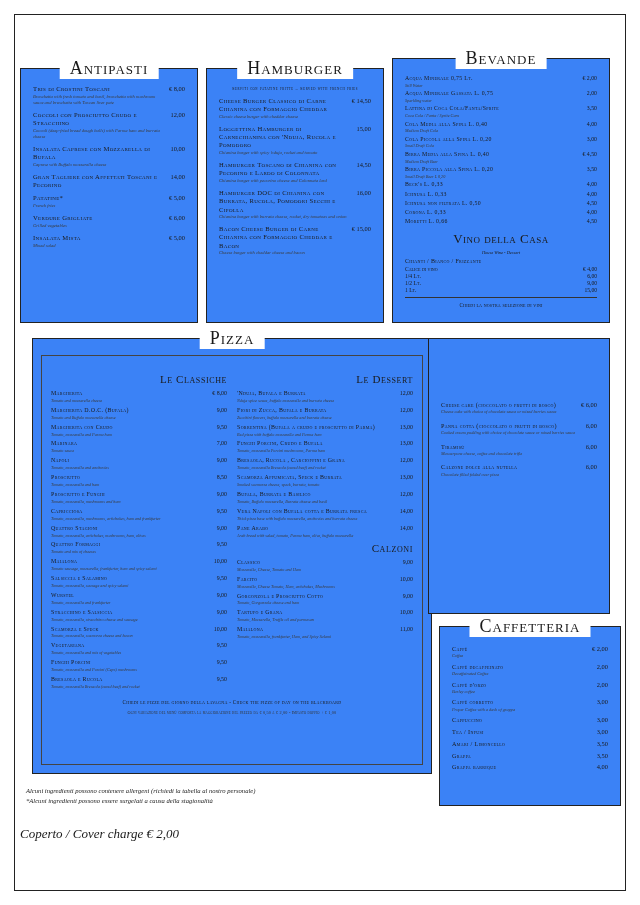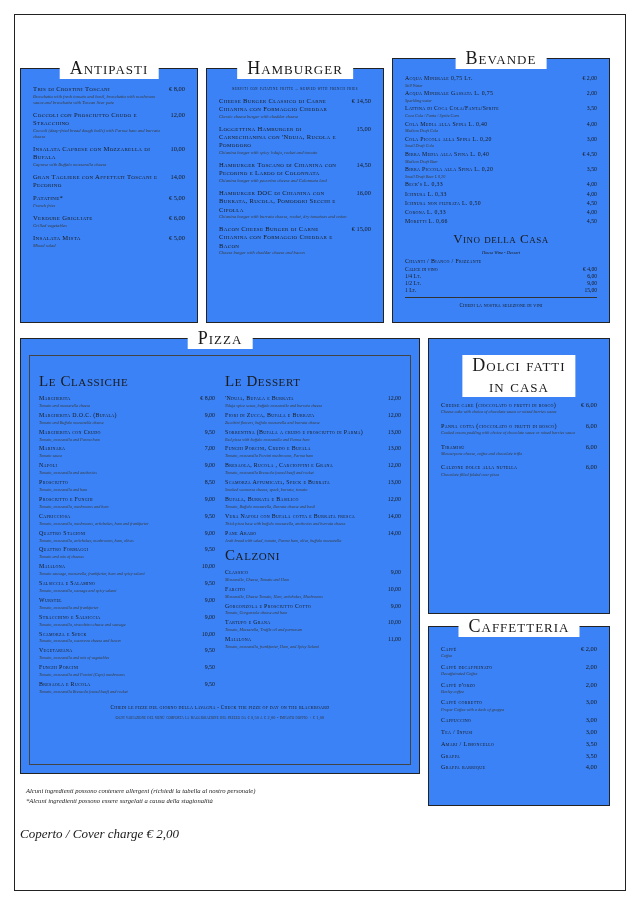--- a/index.html
+++ b/index.html
@@ -7,21 +7,21 @@
   .page{position:relative;width:640px;height:905px;background:#fff;box-sizing:border-box;padding:18px;}
   .frame{position:absolute;left:14px;top:14px;right:14px;bottom:14px;border:1px solid #222;}
   .inner{position:absolute;left:20px;top:20px;right:20px;bottom:20px;}
 
   .box{position:absolute;border:1px solid #222;box-sizing:border-box;background:#3b82f6;}
   .box-title{position:absolute;top:-11px;left:50%;transform:translateX(-50%);background:#fff;padding:0 10px;white-space:nowrap;}
   .title-txt{font-variant:small-caps;letter-spacing:1px;font-size:16px;}
   .title-big{font-size:18px;}
   .sub-head{text-align:center;font-size:4.6px;letter-spacing:.6px;font-variant:small-caps;margin-top:1px;}
 
-  .sect-head{text-align:left;font-variant:small-caps;font-size:15px;letter-spacing:.6px;margin:4px 0 5px 0;}
+  .sect-head{text-align:right;font-variant:small-caps;font-size:11px;letter-spacing:.6px;margin:4px 0 5px 0;}
 
   ul.items{list-style:none;margin:0;padding:0;}
   li.item{display:flex;justify-content:space-between;align-items:flex-start;margin-bottom:5px;}
   .nm{font-variant:small-caps;font-size:6.6px;letter-spacing:.35px;line-height:1.25;}
   .dsc{font-size:4.6px;font-style:italic;color:#3a3a3a;line-height:1.3;margin-top:.5px;font-variant:normal;letter-spacing:0;}
   .pr{font-size:6.4px;white-space:nowrap;padding-left:6px;font-variant:small-caps;}
   .left{flex:1;}
 
   
   #antipasti{left:0;top:48px;width:178px;height:255px;padding:16px 12px 8px 12px;}
@@ -29,39 +29,39 @@
   #hamburger{left:186px;top:48px;width:178px;height:255px;padding:16px 12px 8px 12px;}
   
   #bevande{left:372px;top:38px;width:218px;height:265px;padding:16px 12px 8px 12px;}
 
   .bev li.item{margin-bottom:2px;}
   .bev .nm{font-size:5.8px;}
   .bev .dsc{font-size:4.2px;}
   .bev .pr{font-size:5.8px;}
 
   
-  #pizza{left:0;top:318px;width:400px;height:436px;padding:22px 10px 8px 10px;}
+  #pizza{left:12px;top:318px;width:400px;height:436px;padding:22px 10px 8px 10px;}
   #pizza .inner-rule{position:absolute;left:8px;top:16px;right:8px;bottom:8px;border:1px solid #444;}
   .pz-cols{position:relative;display:flex;gap:10px;padding:8px 8px 0 8px;}
   .pz-col{flex:1;}
   .pz li.item{margin-bottom:3.5px;}
   .pz .nm{font-size:5.9px;}
   .pz .dsc{font-size:4.2px;}
   .pz .pr{font-size:5.9px;}
   .note{font-size:5.2px;font-variant:small-caps;text-align:center;letter-spacing:.3px;margin-top:6px;}
   .note2{font-size:4.2px;text-align:center;font-variant:small-caps;letter-spacing:.2px;margin-top:5px;color:#333;}
 
   
   #dolci{left:408px;top:318px;width:182px;height:276px;padding:28px 12px 8px 12px;}
   #dolci li.item{margin-bottom:7px;}
   #dolci .nm{font-size:6.2px;}
   #dolci .dsc{font-size:4.3px;}
 
   
-  #caffetteria{left:408px;top:606px;width:182px;height:180px;padding:18px 12px 8px 12px;}
+  #caffetteria{left:419px;top:606px;width:182px;height:180px;padding:18px 12px 8px 12px;}
   #caffetteria li.item{margin-bottom:4px;}
   #caffetteria .nm{font-size:6.2px;}
   #caffetteria .dsc{font-size:4.3px;}
 
   .allerg{position:absolute;left:6px;top:766px;width:390px;font-size:6.6px;font-style:italic;line-height:1.5;}
   .coperto{position:absolute;left:0;top:806px;font-size:13px;font-style:italic;}
 
   .vino-head{text-align:center;font-variant:small-caps;font-size:13px;margin:6px 0 3px 0;letter-spacing:.5px;}
   .vino-sub{text-align:center;font-size:4.4px;font-style:italic;margin-bottom:3px;}
   .vino-row{display:flex;justify-content:space-between;font-size:5.6px;font-variant:small-caps;margin-bottom:1px;}
@@ -529,24 +529,20 @@
                 <div class="pr">11,00</div>
               </li>
           </ul>
         </div>
       </div>
       <div class="note">Chiedi le pizze del giorno della lavagna - Check the pizze of day on the blackboard</div>
       <div class="note2">Ogni variazione del menù comporta la maggiorazione del prezzo da € 0,50 a € 2,00 - Impasto doppio + € 1,00</div>
     </div>
 
     <div class="box" id="dolci">
-      <div class="box-title" style="top:16px;">
-        <div class="title-txt title-big" style="display:block;text-align:center;">Dolci fatti</div>
-        <div class="title-txt title-big" style="display:block;text-align:center;">in casa</div>
-      </div>
       <ul class="items" style="margin-top:34px;">
         <li class="item">
             <div class="left">
               <div class="nm">Cheese cake (cioccolato o frutti di bosco)</div>
               <div class="dsc">Cheese cake with choice of chocolate sauce or mixed berries sauce</div>
             </div>
             <div class="pr">€ 6,00</div>
           </li>
         <li class="item">
             <div class="left">

